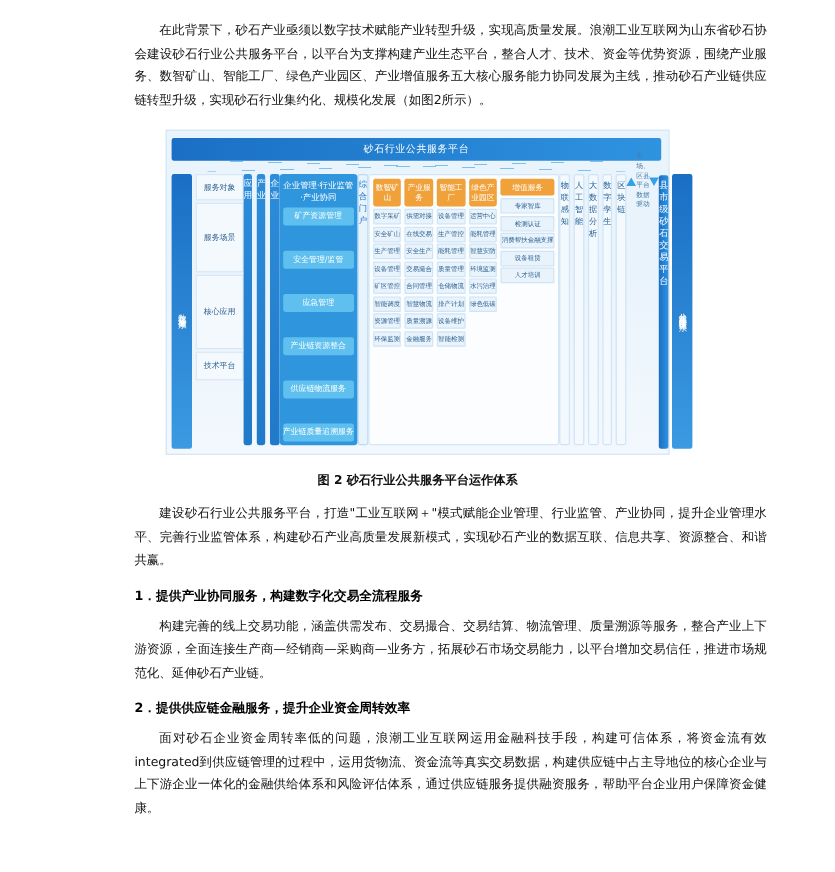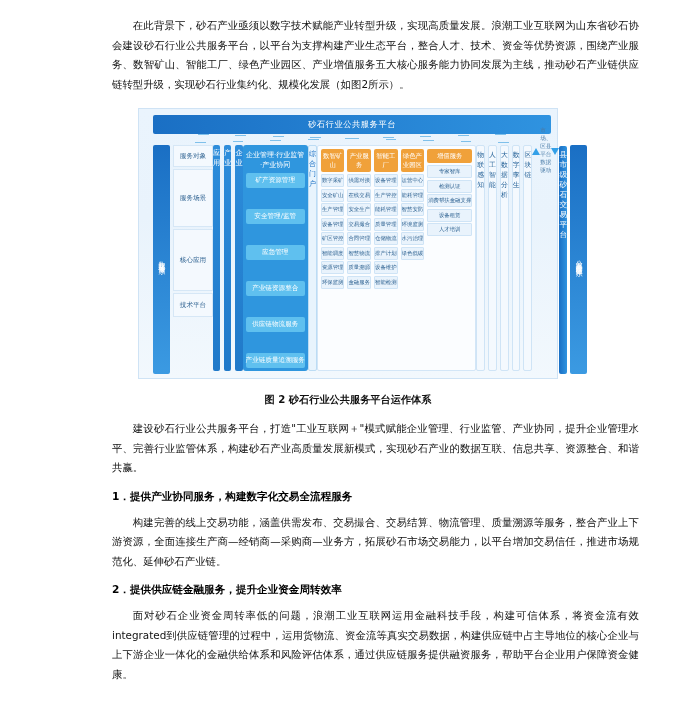--- a/index.html
+++ b/index.html
@@ -38,21 +38,21 @@
   
   .figure-wrap {
     margin: 14px 0 0 0;
     display: flex;
     justify-content: center;
   }
   .figure {
     width: 420px;
     background: linear-gradient(180deg, #eaf4fd 0%, #e9f3fc 40%, #f2f8fd 100%);
     border: 1px solid #cfe3f5;
-    padding: 6px 6px 4px 14px;
+    padding: 6px 6px 4px 4px;
     box-sizing: border-box;
     position: relative;
   }
   .fig-title {
     background: linear-gradient(90deg, #1a6fc4, #2f93e0);
     color: #fff;
     text-align: center;
     font-size: 8.3px;
     padding: 4px 0;
     letter-spacing: 0.5px;

